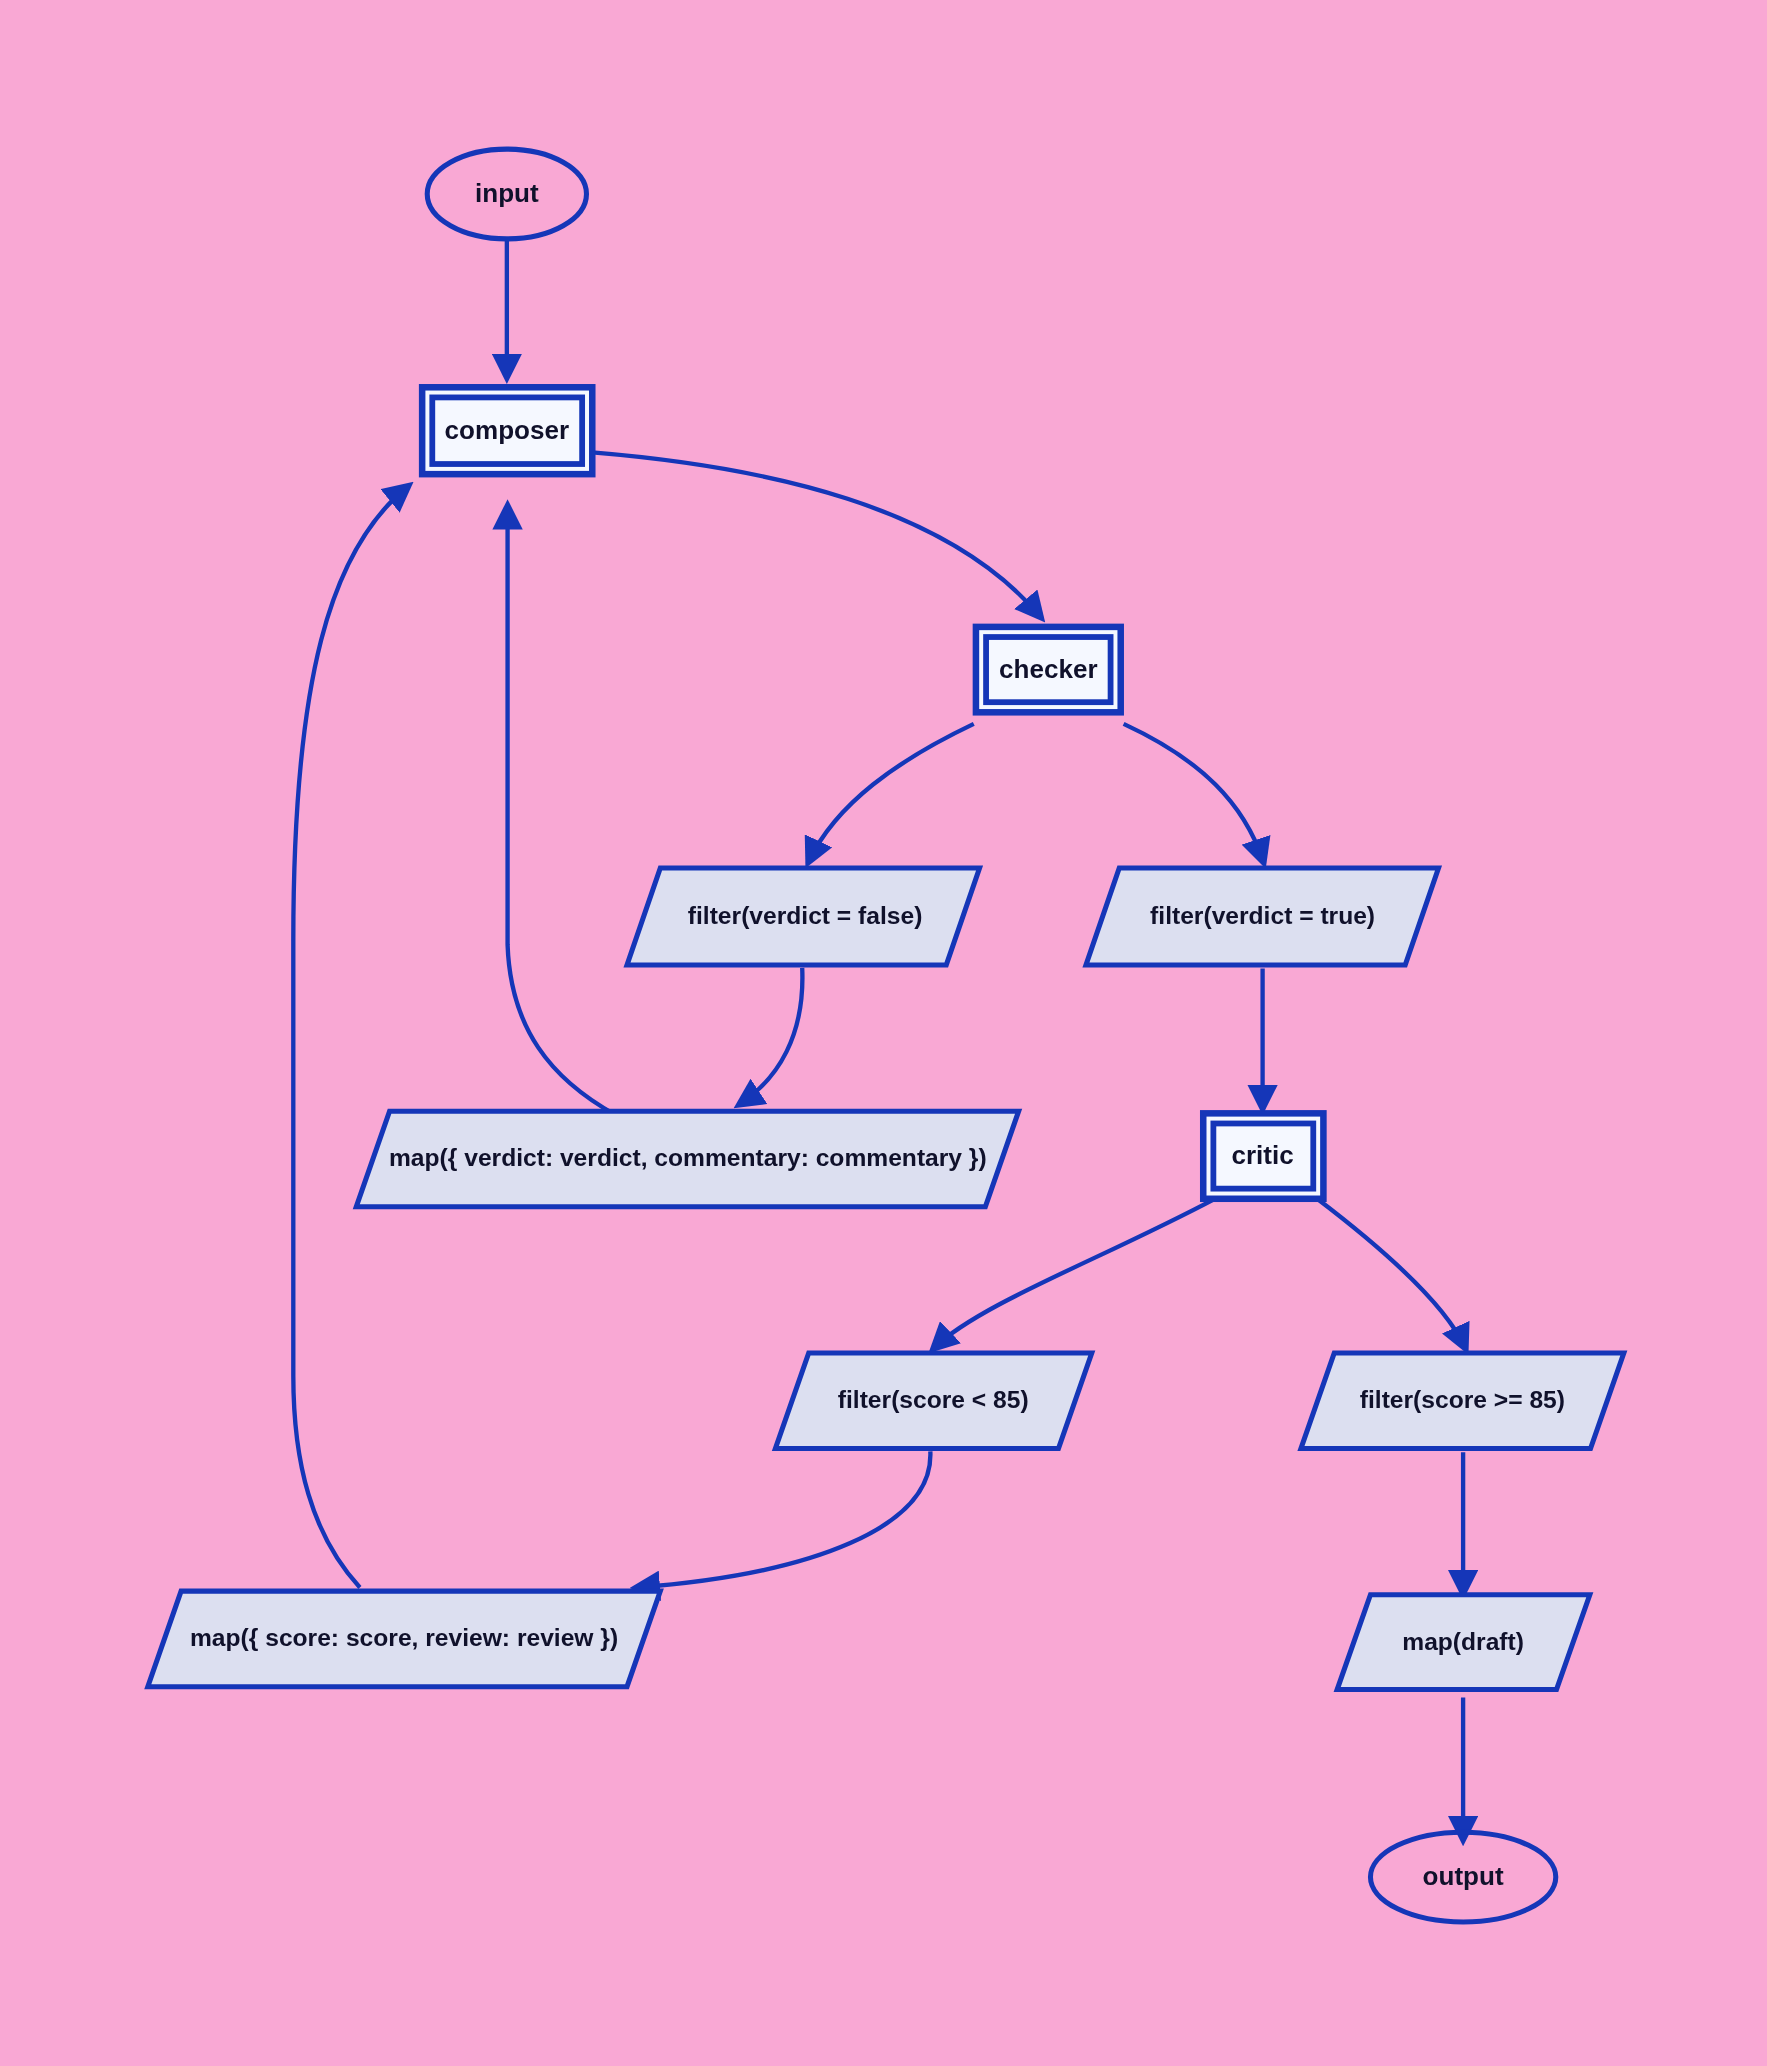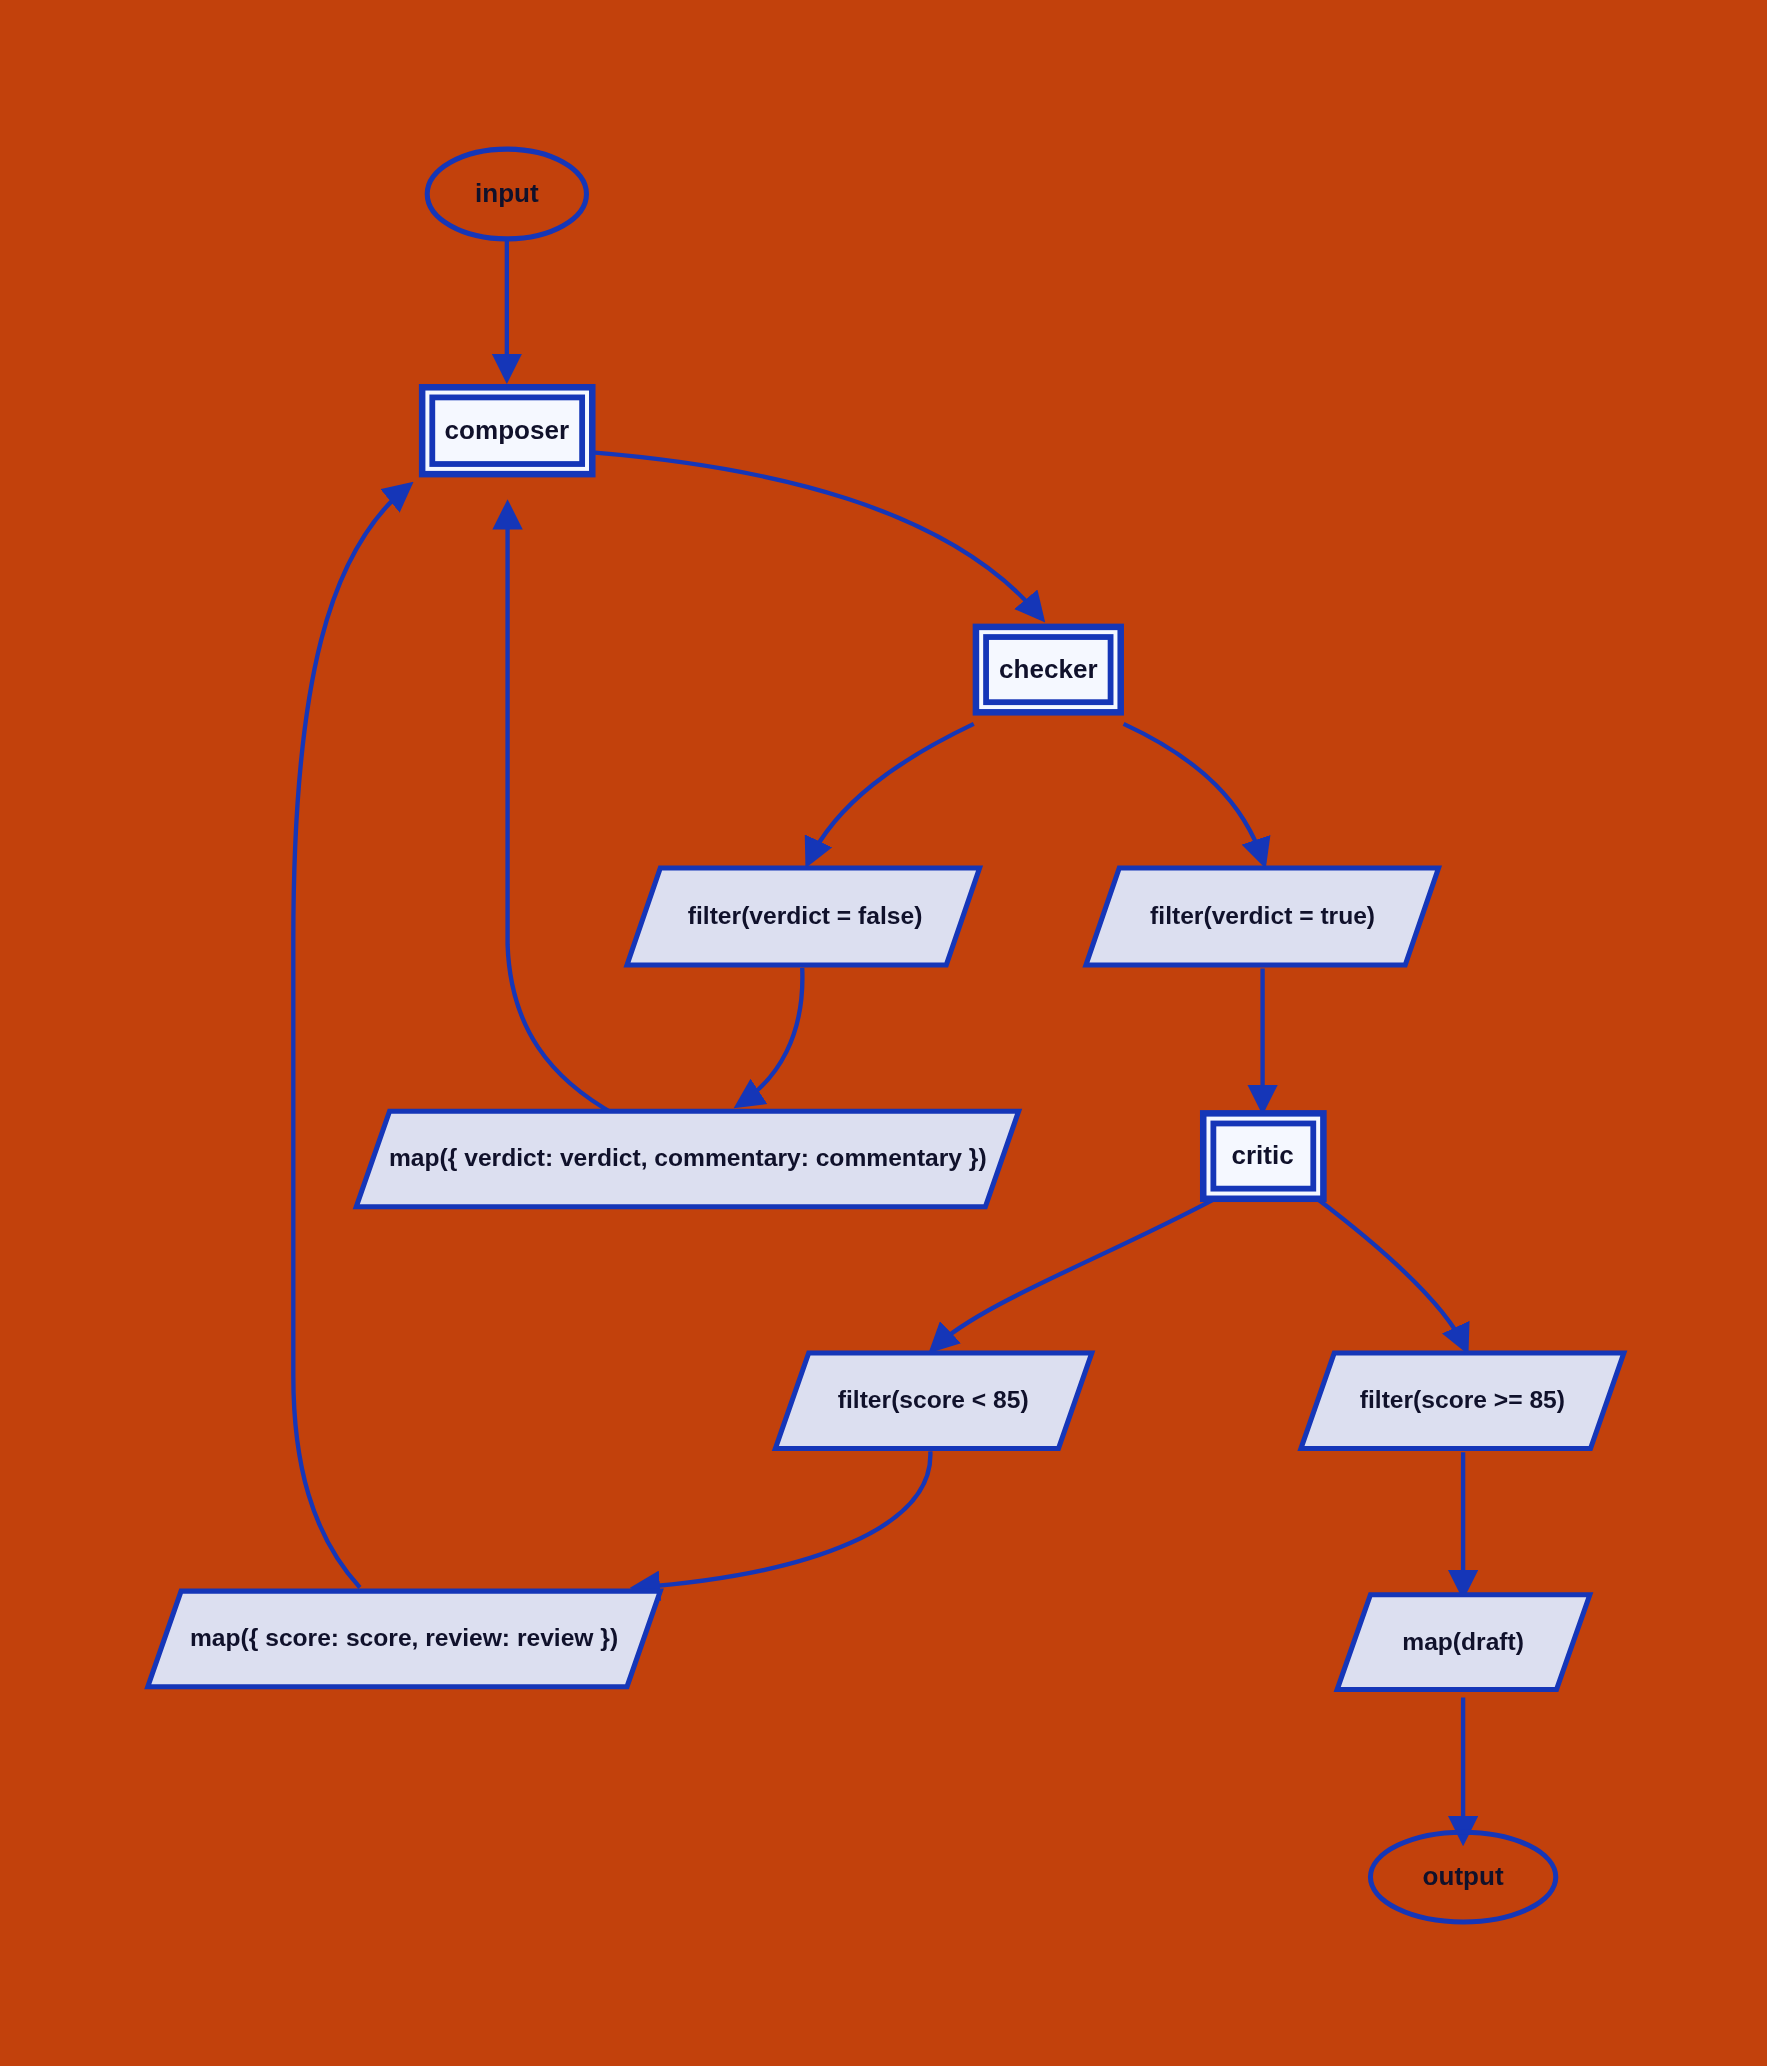--- a/index.html
+++ b/index.html
@@ -10,21 +10,21 @@
   body {
     width: 1768px;
     height: 2066px;
     font-family: "Liberation Sans", sans-serif;
     overflow: hidden;
   }
   #diagram-root {
     position: relative;
     width: 1768px;
     height: 2066px;
-    background: #c2410c;
+    background: #f9a8d4;
   }
   svg#flowchart {
     display: block;
     width: 1768px;
     height: 2066px;
   }
   .node-label {
     font-family: "Liberation Sans", sans-serif;
     font-weight: bold;
     fill: #10112b;

